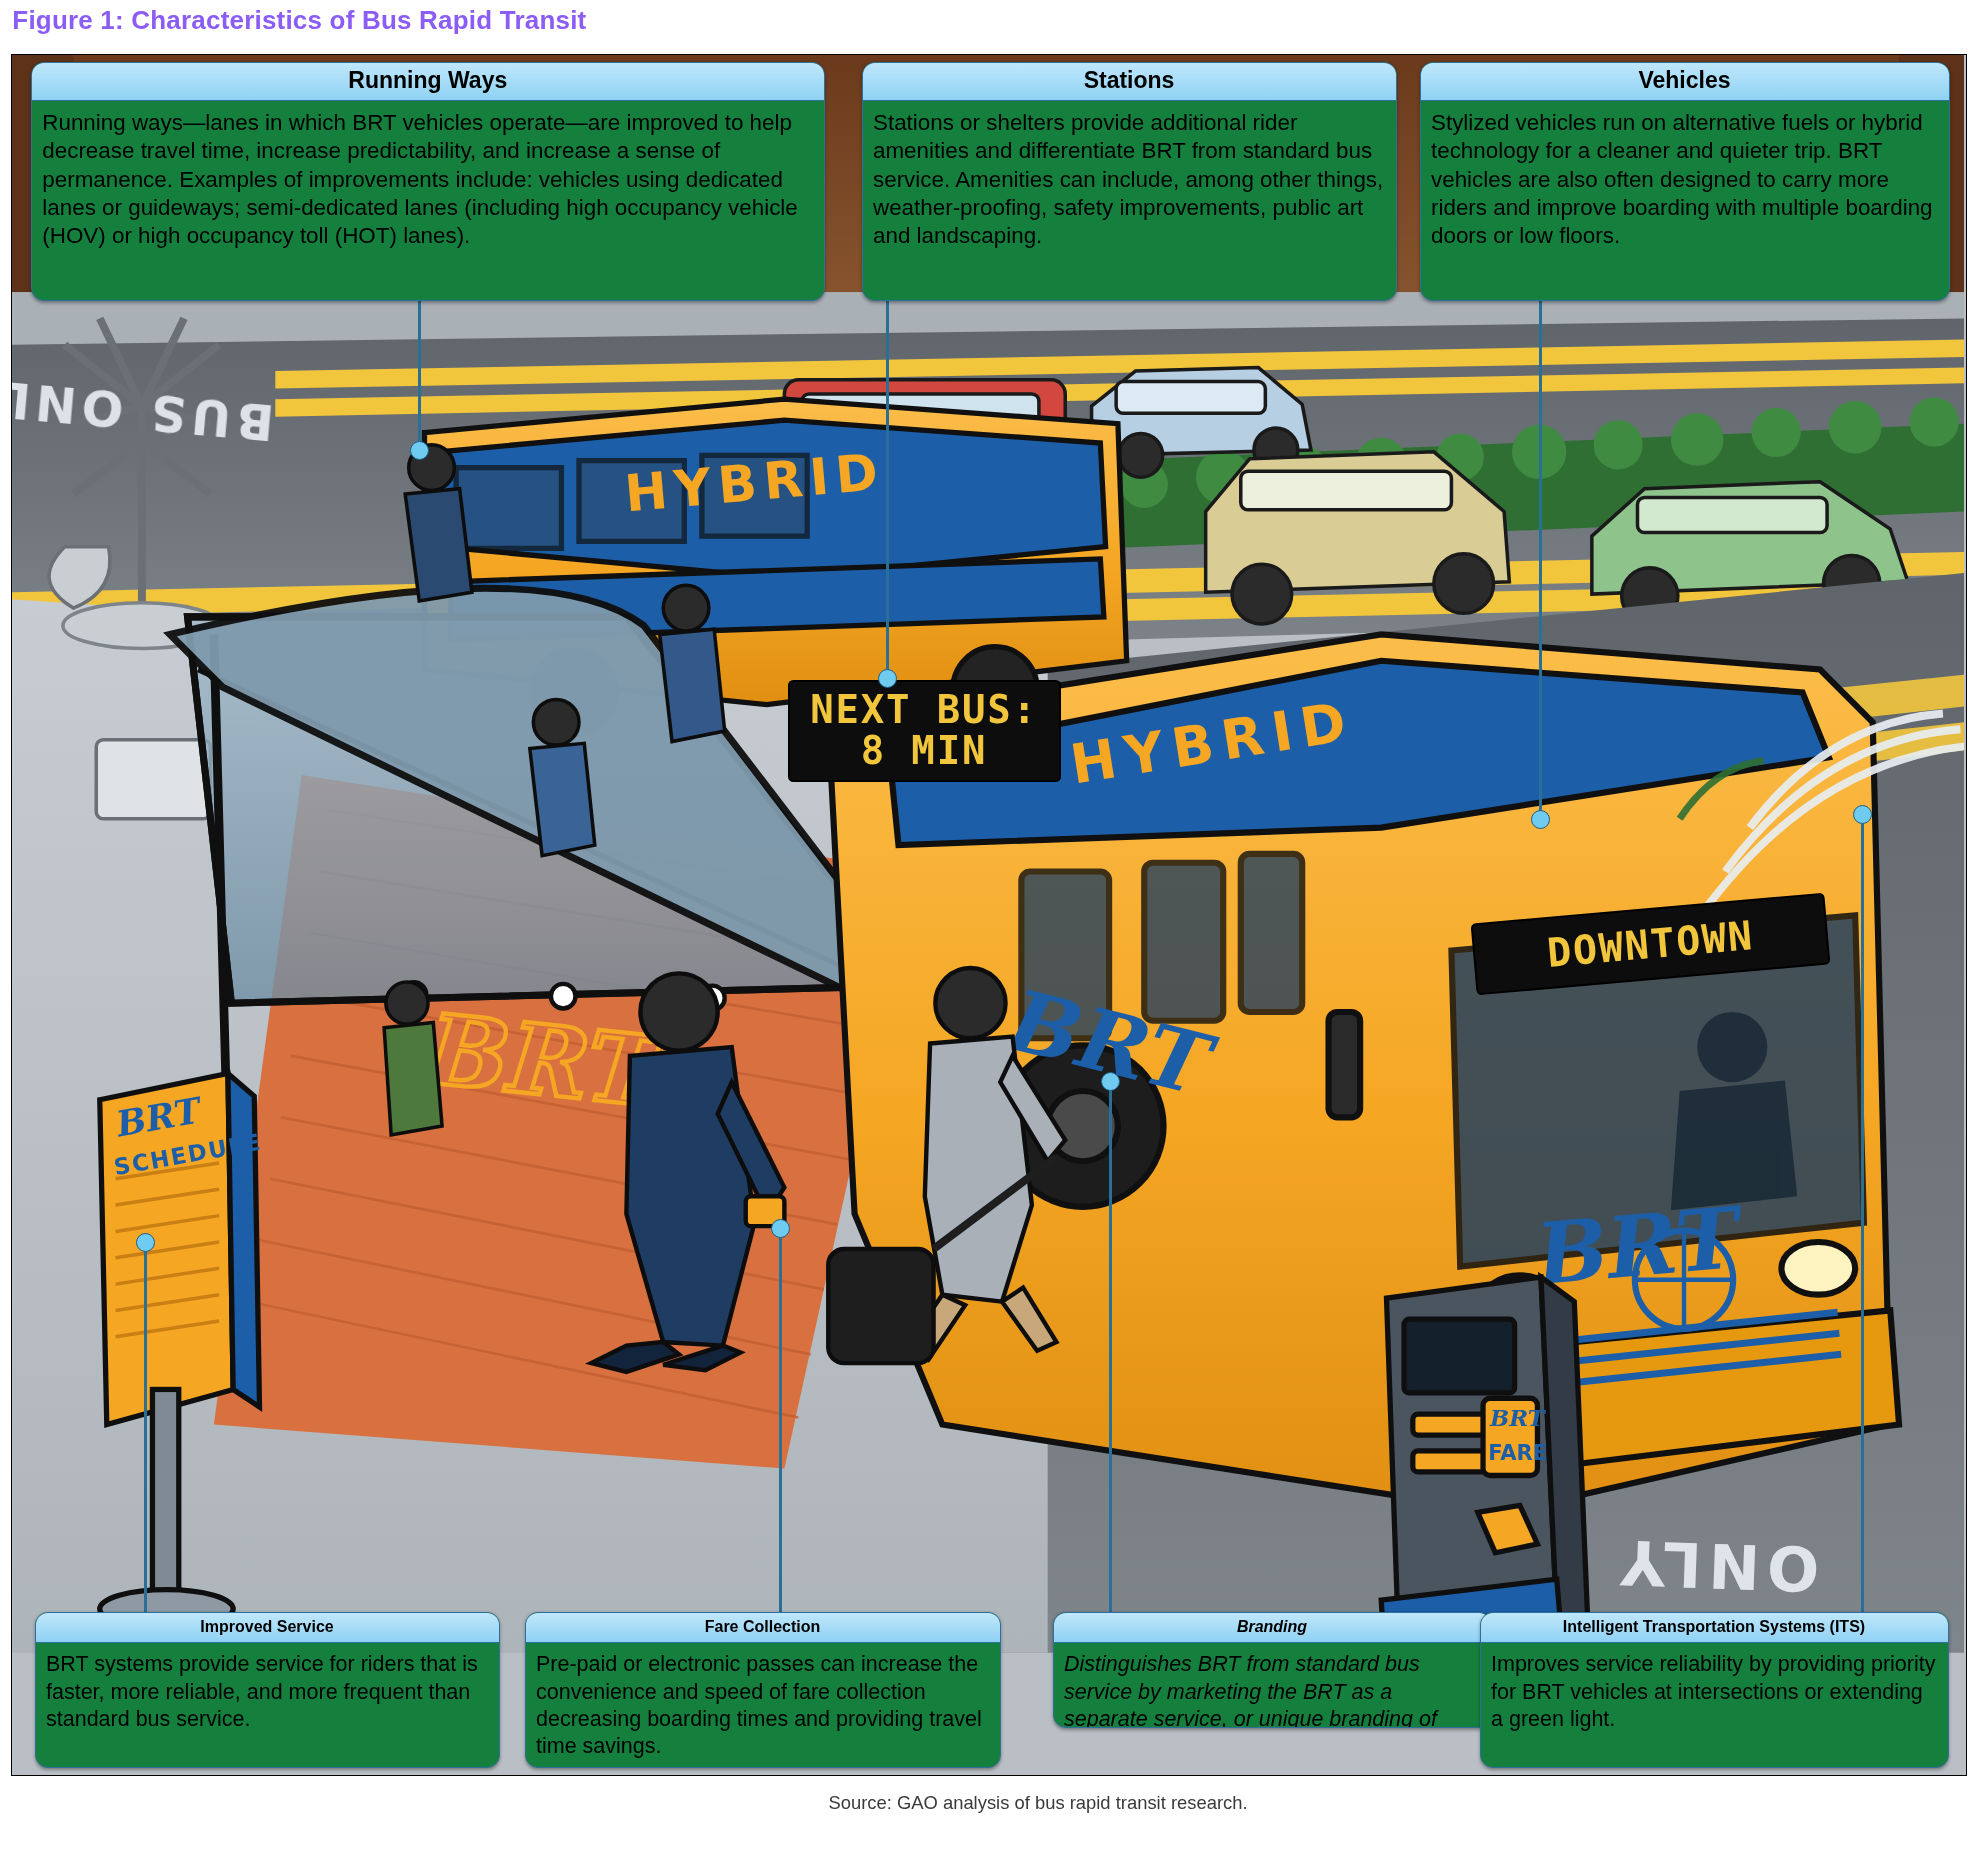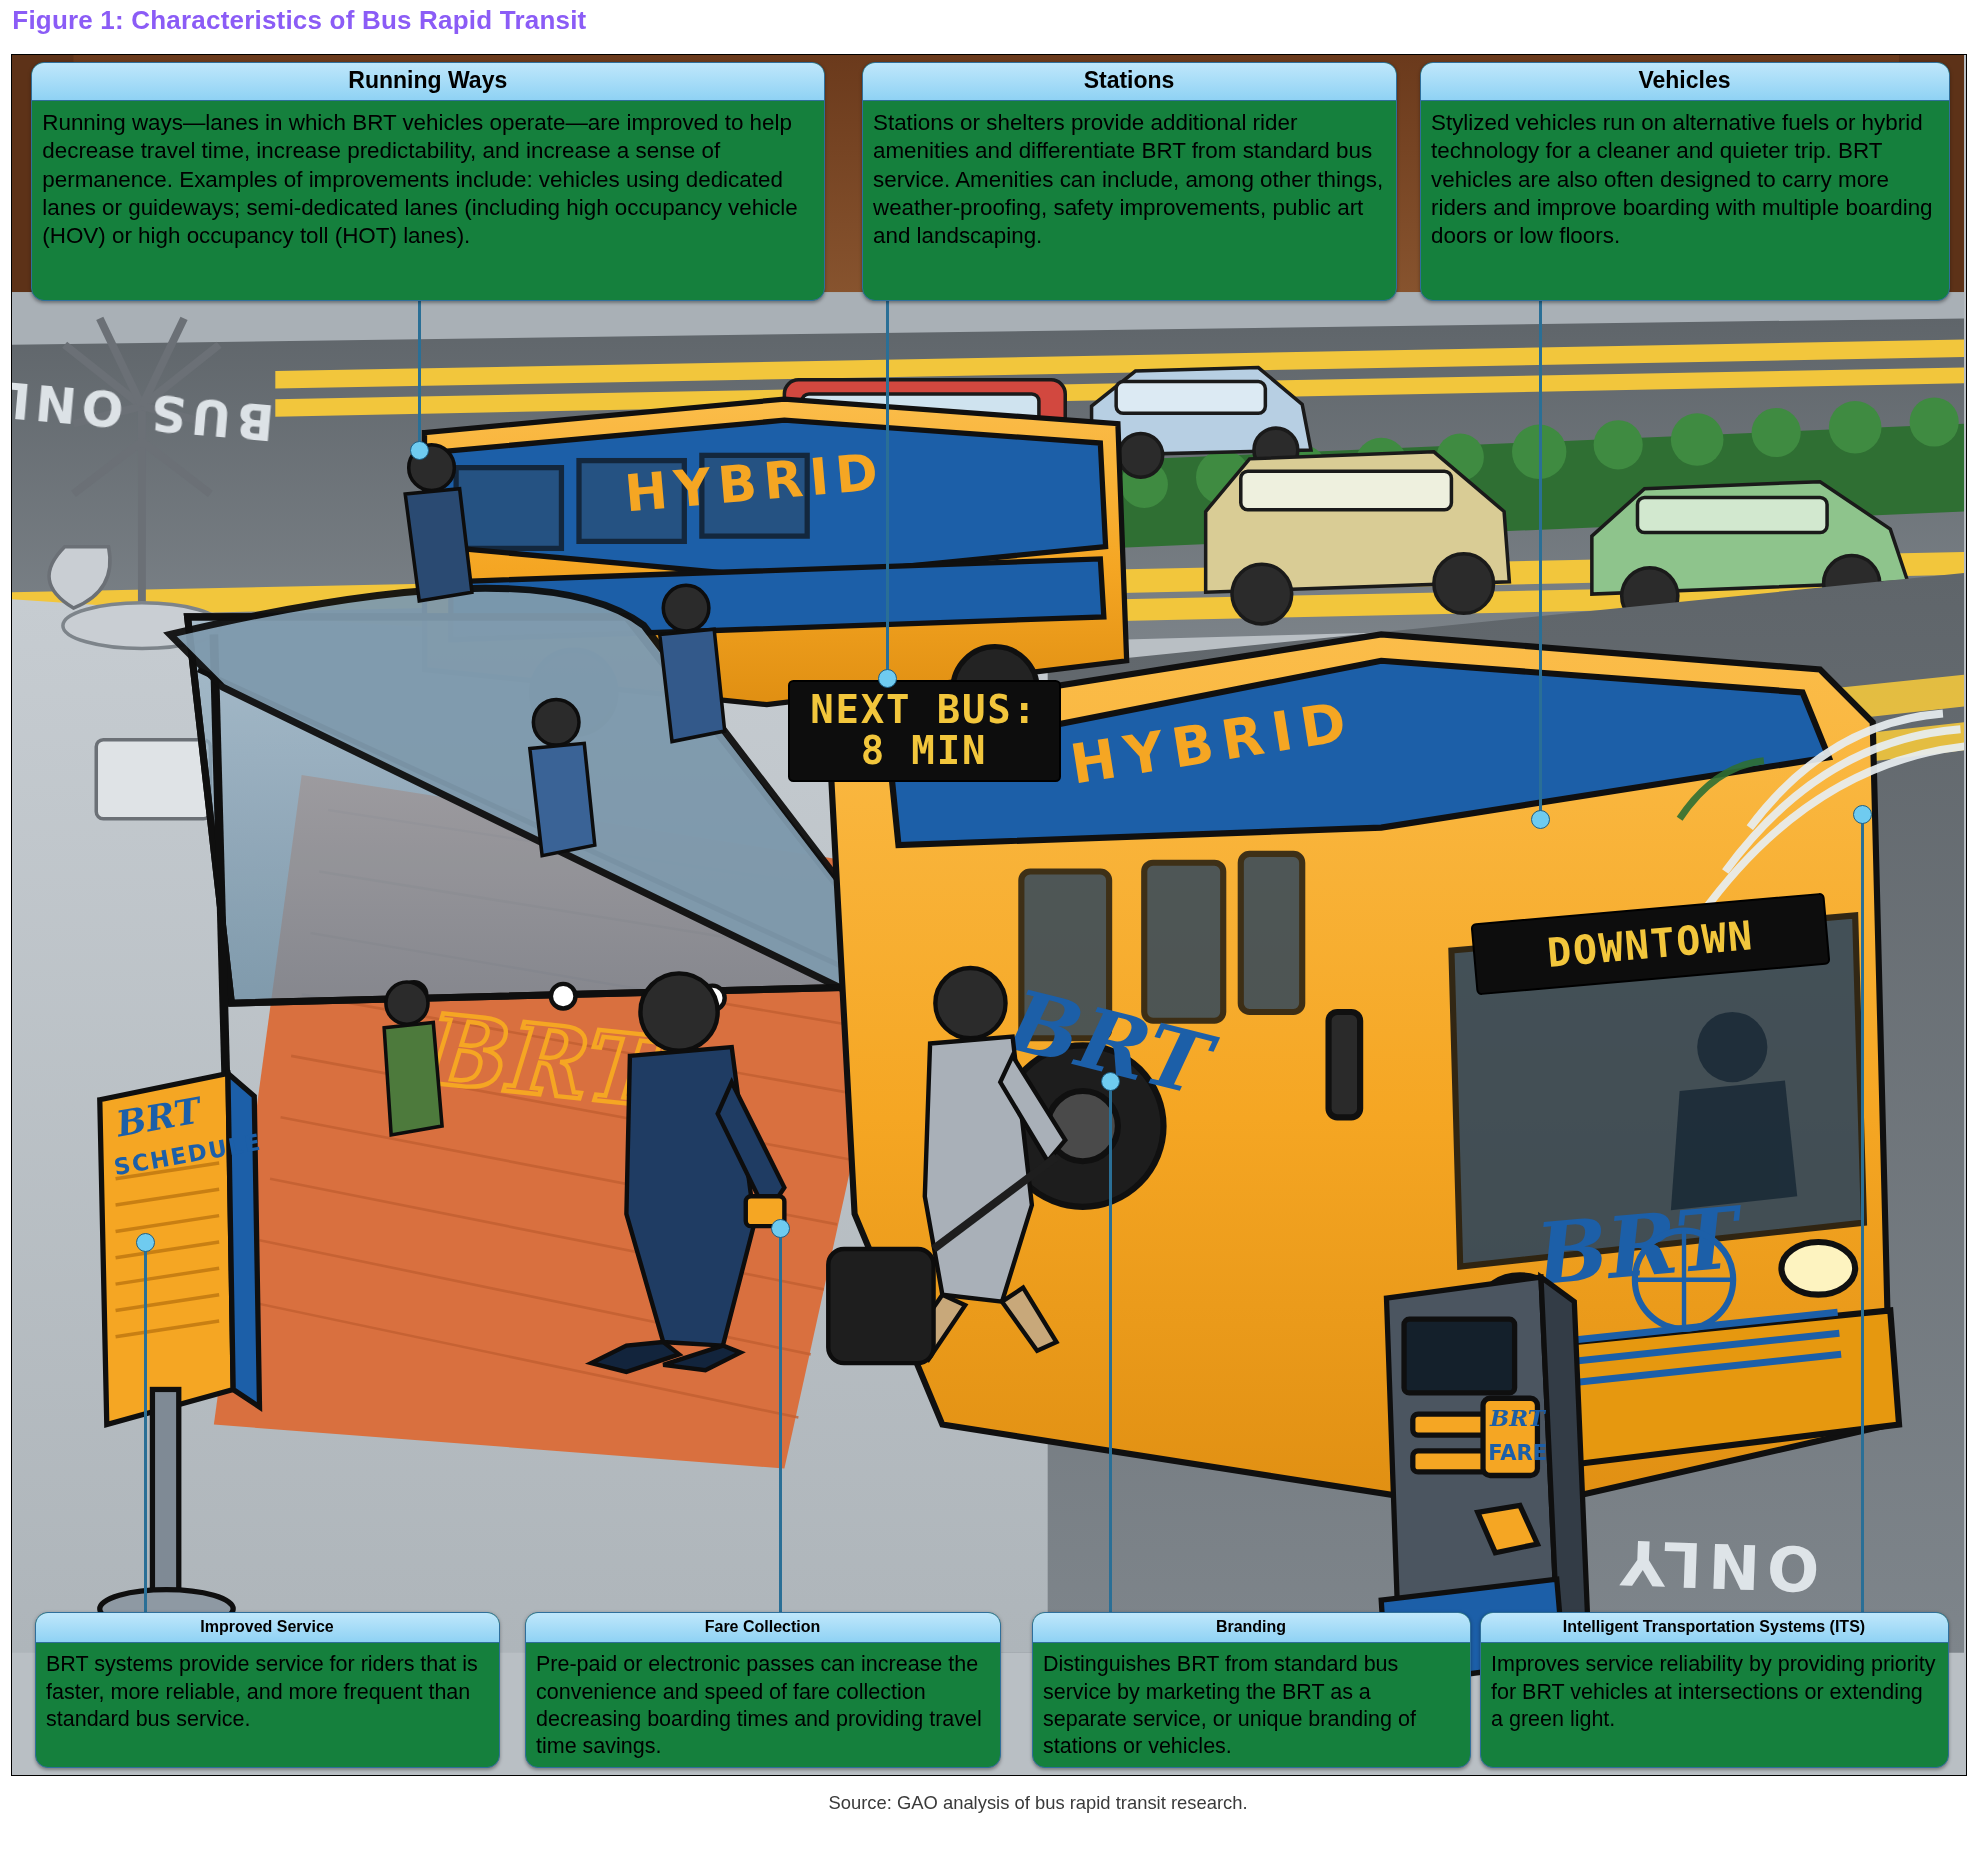--- a/index.html
+++ b/index.html
@@ -429,21 +429,21 @@
     <div class="callout small" style="left:23px; top:1557px; width:465px; height:156px;">
       <div class="callout-head">Improved Service</div>
       <div class="callout-body">BRT systems provide service for riders that is faster, more reliable, and more frequent than standard bus service.</div>
     </div>
 
     <div class="callout small" style="left:513px; top:1557px; width:476px; height:156px;">
       <div class="callout-head">Fare Collection</div>
       <div class="callout-body">Pre-paid or electronic passes can increase the convenience and speed of fare collection decreasing boarding times and providing travel time savings.</div>
     </div>
 
-    <div class="callout small" style="left:1020px; top:1557px; width:439px; height:156px;">
+    <div class="callout small" style="left:1041px; top:1557px; width:439px; height:116px;font-style:italic;">
       <div class="callout-head">Branding</div>
       <div class="callout-body">Distinguishes BRT from standard bus service by marketing the BRT as a separate service, or unique branding of stations or vehicles.</div>
     </div>
 
     <div class="callout small" style="left:1468px; top:1557px; width:469px; height:156px;">
       <div class="callout-head">Intelligent Transportation Systems (ITS)</div>
       <div class="callout-body">Improves service reliability by providing priority for BRT vehicles at intersections or extending a green light.</div>
     </div>
 
   </div>

